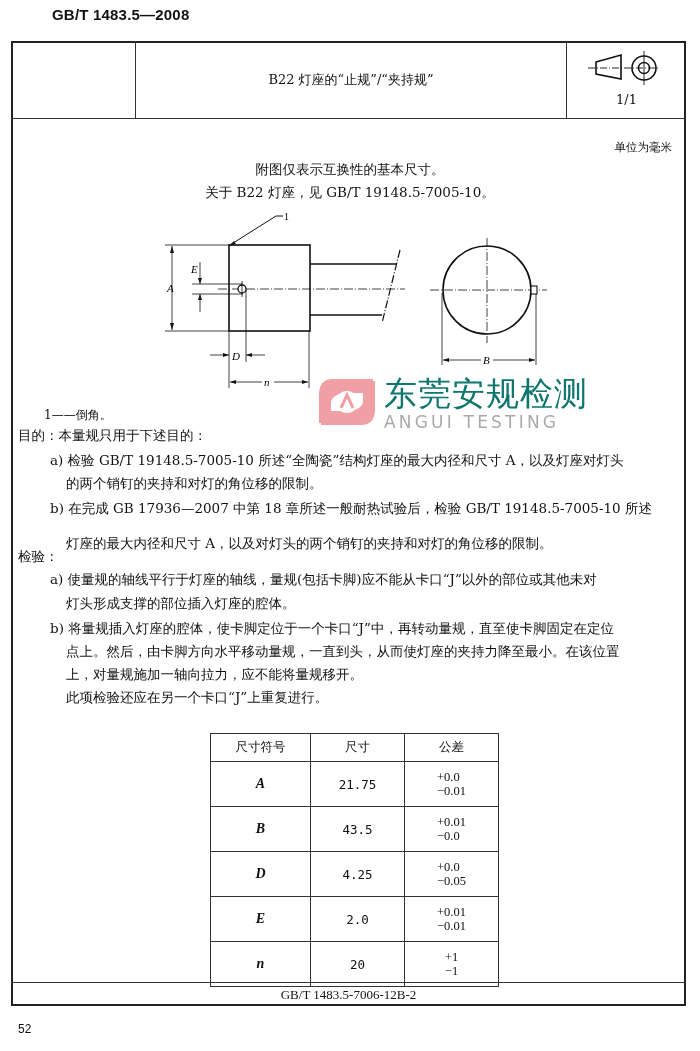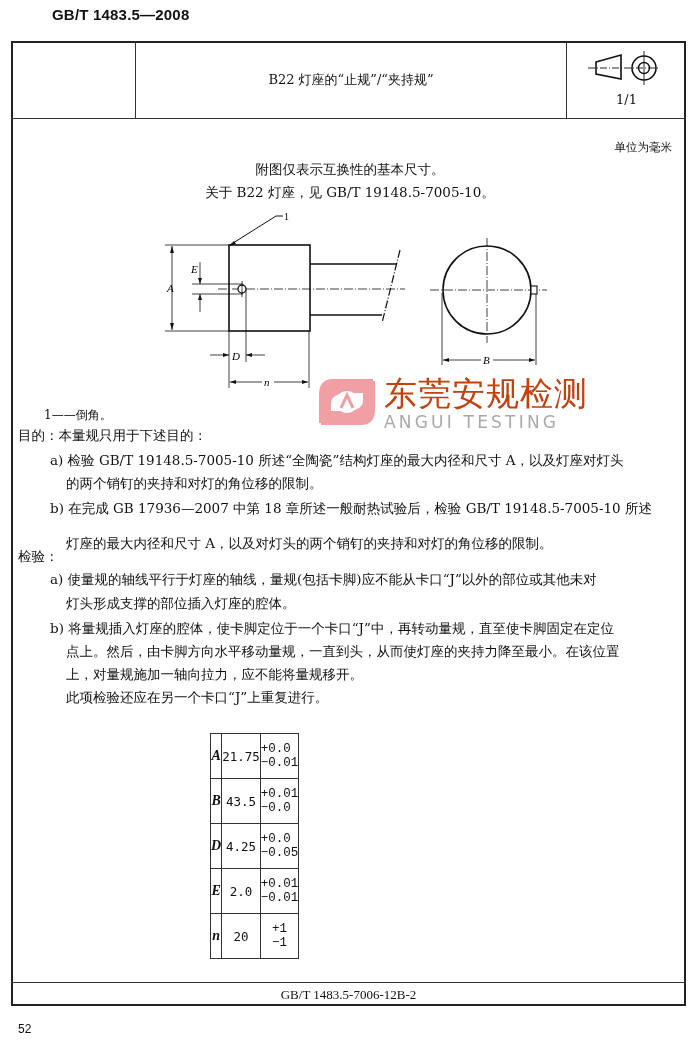--- a/index.html
+++ b/index.html
@@ -11,34 +11,34 @@
   .hdr-mid{left:136px;top:41px;width:431px;height:78px;border-right:1.5px solid #333;box-sizing:border-box;display:flex;align-items:center;justify-content:center;font-size:13px;}
   .hdr-right{left:567px;top:41px;width:119px;height:78px;}
   .hdr-line{left:11px;top:118px;width:675px;height:0;border-top:1.5px solid #333;}
   .projection{left:584px;top:48px;}
   .ratio{left:567px;top:92px;width:119px;text-align:center;font-size:13px;}
   .unit{left:560px;top:140px;width:112px;text-align:right;font-size:11.5px;font-family:"DejaVu Sans",sans-serif;}
   .note1{left:0;top:161px;width:700px;text-align:center;font-size:13.5px;}
   .note2{left:0;top:184px;width:700px;text-align:center;font-size:13.5px;}
   .drawing{left:150px;top:205px;}
   .watermark{left:315px;top:373px;}
-  .wm-cn{left:384px;top:372px;font-family:"DejaVu Sans",sans-serif;font-size:33px;color:#c2410c;letter-spacing:1px;}
+  .wm-cn{left:384px;top:372px;font-family:"DejaVu Sans",sans-serif;font-size:33px;color:#0f766e;letter-spacing:1px;}
   .wm-en{left:384px;top:412px;font-family:"DejaVu Sans",sans-serif;font-size:17px;color:#a9a9a9;letter-spacing:3.2px;}
   .legend{left:44px;top:407px;font-size:12px;}
   .para{font-size:13.5px;line-height:23px;}
   .p-head{left:18px;}
   .p-item{left:50px;width:625px;}
   .p-cont{left:66px;width:610px;}
   table.dims{position:absolute;left:210px;top:733px;border-collapse:collapse;font-size:13px;}
   table.dims td,table.dims th{border:1.5px solid #333;text-align:center;padding:0;}
   table.dims th{height:27px;font-weight:normal;font-family:"DejaVu Sans",sans-serif;font-size:12.5px;}
   table.dims td{height:44px;}
   .col1{width:99px;} .col2{width:93px;} .col3{width:93px;}
   .sym{font-style:italic;font-weight:bold;font-family:"Liberation Serif",serif;font-size:14px;}
-  .tol{font-family:Liberation Mono, monospace;font-size:12.5px;line-height:14px;text-align:left;display:inline-block;}
+  .tol{font-family:Liberation Serif, serif;font-size:12.5px;line-height:14px;text-align:left;display:inline-block;}
   .val{font-family:"DejaVu Sans Mono","Liberation Mono",monospace;font-size:12.5px;}
   .ftr-line{left:11px;top:982px;width:675px;height:0;border-top:1.5px solid #333;}
   .footer{left:11px;top:984px;width:675px;height:22px;display:flex;align-items:center;justify-content:center;font-size:13px;font-family:"Liberation Serif",serif;}
   .page-num{left:18px;top:1022px;font-family:"Liberation Sans",sans-serif;font-size:12px;}
 </style>
 </head>
 <body>
 
 <div class="abs std-code">GB/T 1483.5—2008</div>
 
@@ -144,20 +144,25 @@
 <div class="abs para p-head" style="top:545px;">检验：</div>
 <div class="abs para p-item" style="top:568px;">a) 使量规的轴线平行于灯座的轴线，量规(包括卡脚)应不能从卡口“J”以外的部位或其他未对</div>
 <div class="abs para p-cont" style="top:592px;">灯头形成支撑的部位插入灯座的腔体。</div>
 <div class="abs para p-item" style="top:617px;">b) 将量规插入灯座的腔体，使卡脚定位于一个卡口“J”中，再转动量规，直至使卡脚固定在定位</div>
 <div class="abs para p-cont" style="top:640px;">点上。然后，由卡脚方向水平移动量规，一直到头，从而使灯座的夹持力降至最小。在该位置</div>
 <div class="abs para p-cont" style="top:663px;">上，对量规施加一轴向拉力，应不能将量规移开。</div>
 <div class="abs para p-cont" style="top:686px;">此项检验还应在另一个卡口“J”上重复进行。</div>
 
 <table class="dims">
   <tbody>
+      <tr>
+    <th class="col1">尺寸符号</th>
+    <th class="col2">尺寸</th>
+    <th class="col3">公差</th>
+  </tr>
   <tr>
     <td class="sym">A</td>
     <td class="val">21.75</td>
     <td><span class="tol"><span>+0.0</span><br><span>−0.01</span></span></td>
   </tr>
   <tr>
     <td class="sym">B</td>
     <td class="val">43.5</td>
     <td><span class="tol"><span>+0.01</span><br><span>−0.0</span></span></td>
   </tr>

